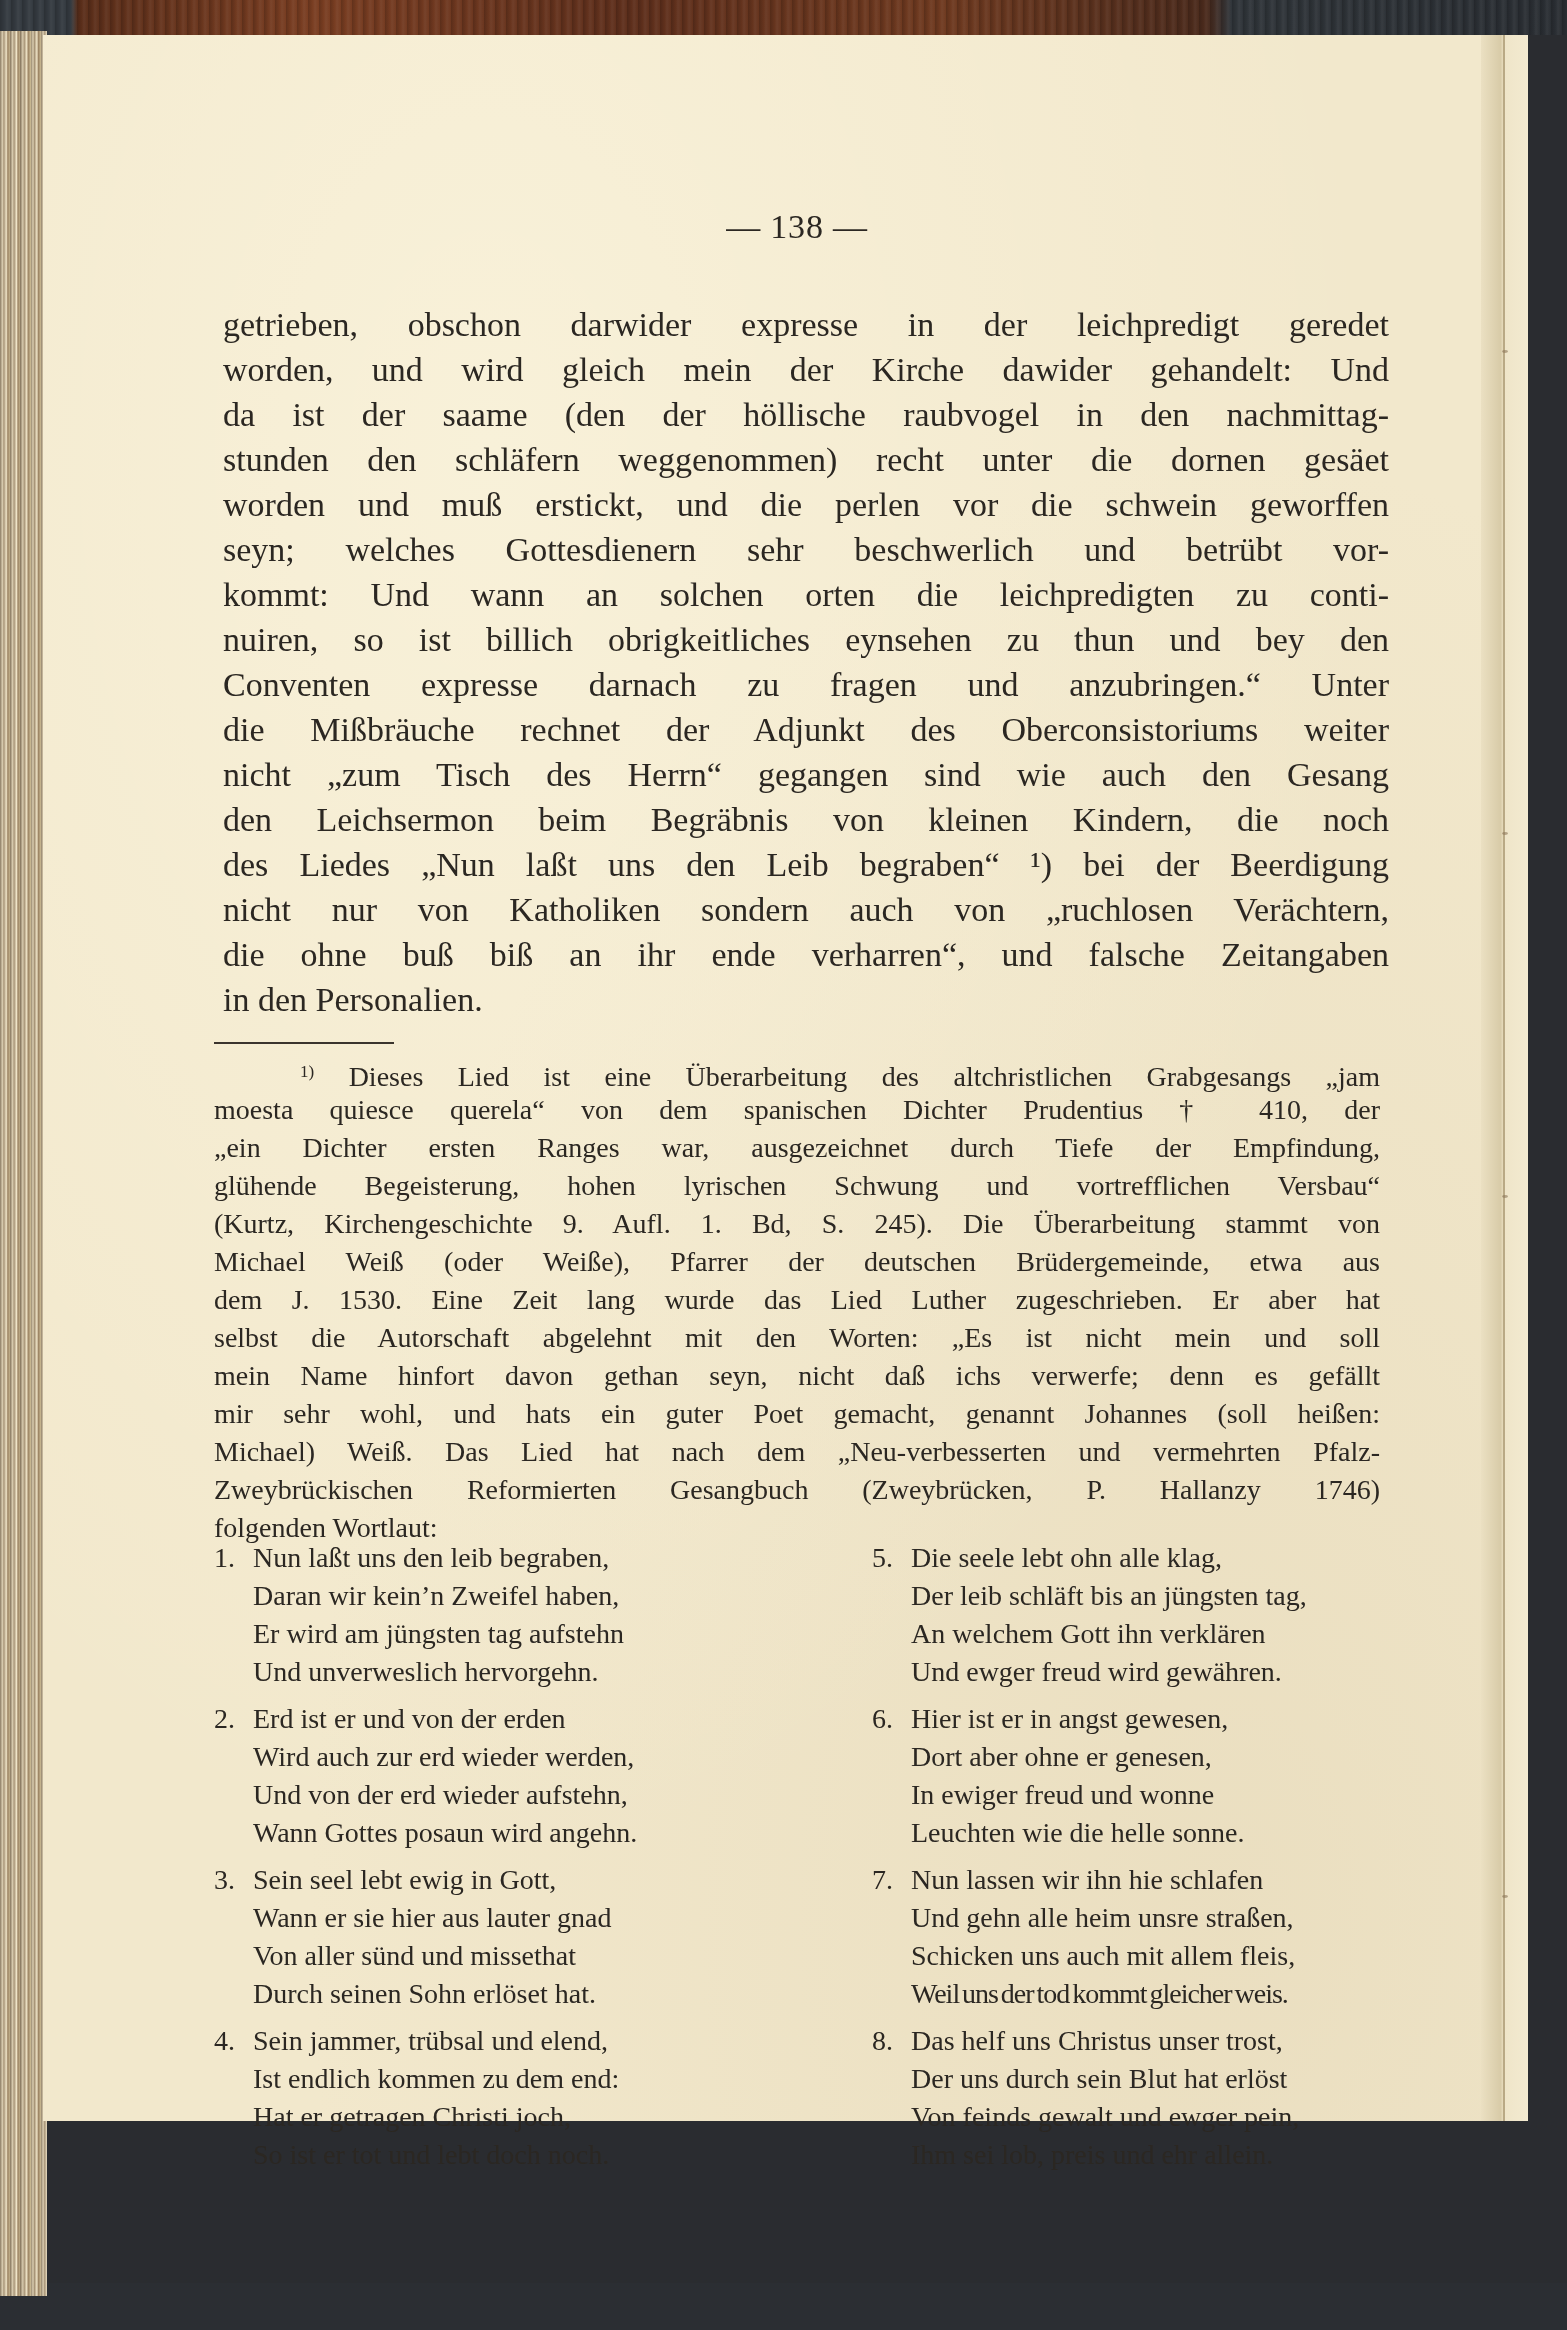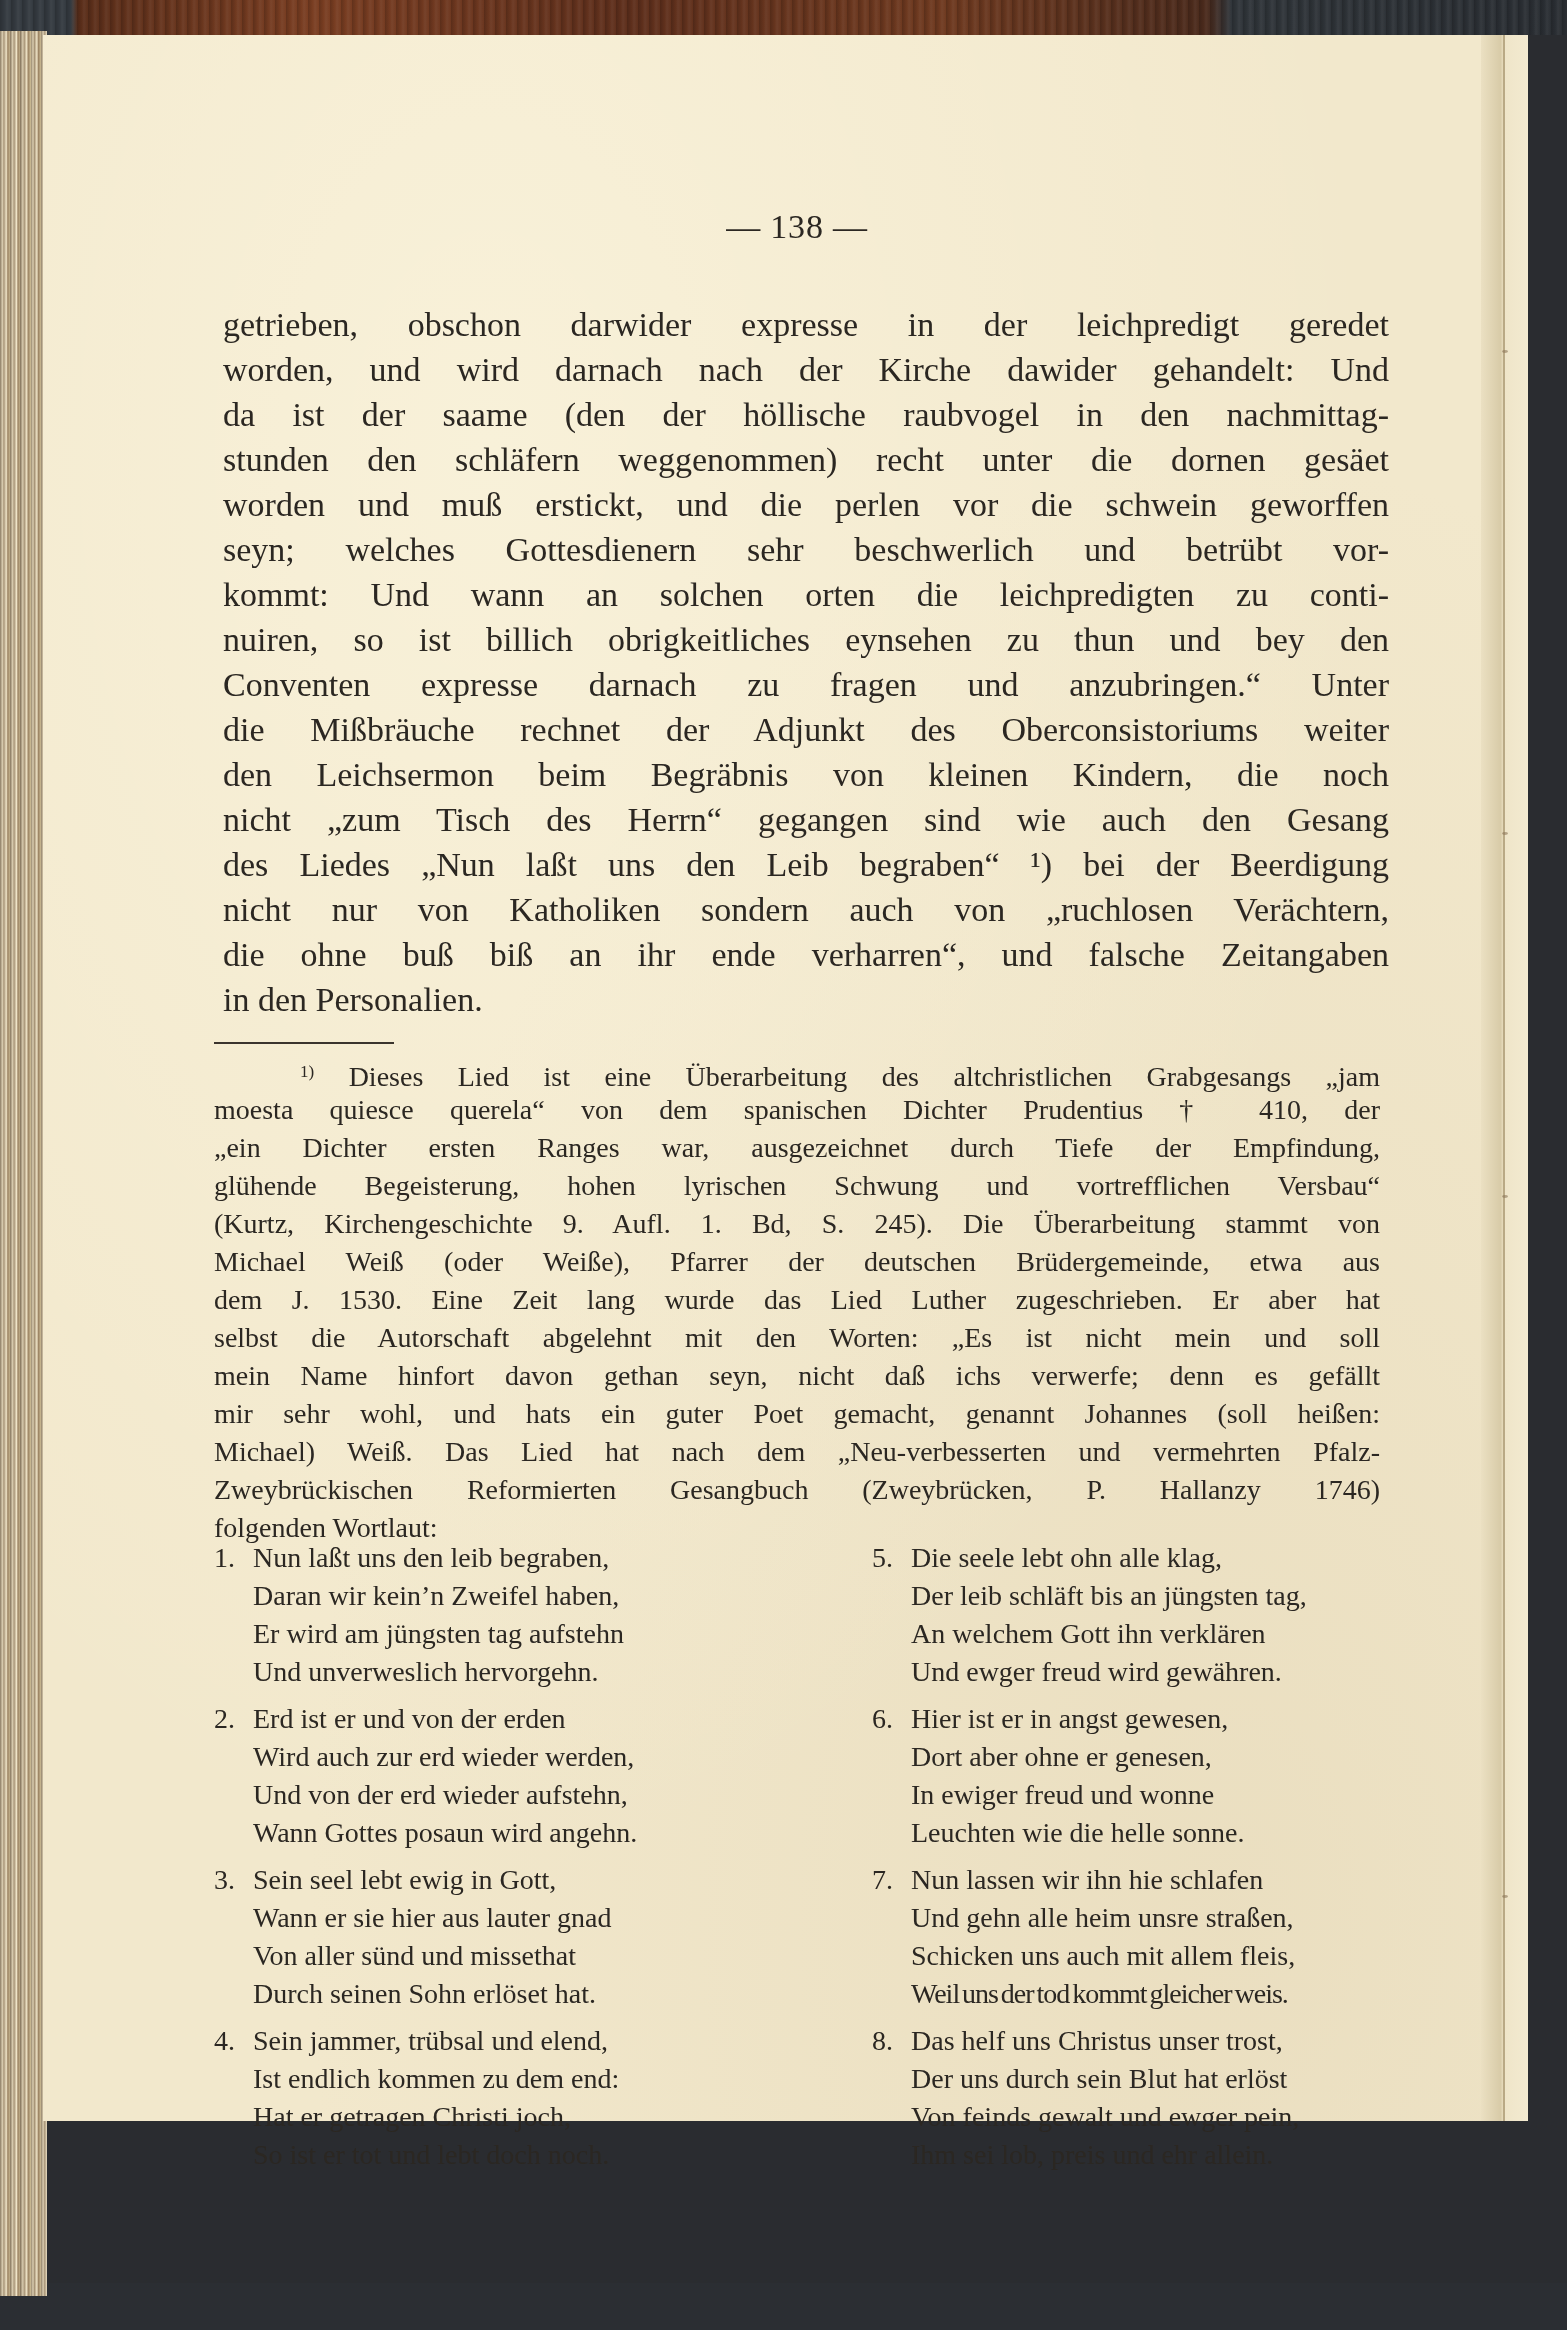--- a/index.html
+++ b/index.html
@@ -190,31 +190,31 @@
   <span class="spot" style="left:1459px; top:315px;"></span>
   <span class="spot" style="left:1459px; top:797px;"></span>
   <span class="spot" style="left:1459px; top:1160px;"></span>
   <span class="spot" style="left:1459px; top:1860px;"></span>
 
   <div class="content">
     <div class="page-number">— 138 —</div>
 
     <div class="main-text">
       <div class="main-line">getrieben, obschon darwider expresse in der leichpredigt geredet</div>
-      <div class="main-line">worden, und wird darnach nach der Kirche dawider gehandelt: Und</div>
+      <div class="main-line">worden, und wird gleich mein der Kirche dawider gehandelt: Und</div>
       <div class="main-line">da ist der saame (den der höllische raubvogel in den nachmittag-</div>
       <div class="main-line">stunden den schläfern weggenommen) recht unter die dornen gesäet</div>
       <div class="main-line">worden und muß erstickt, und die perlen vor die schwein geworffen</div>
       <div class="main-line">seyn; welches Gottesdienern sehr beschwerlich und betrübt vor-</div>
       <div class="main-line">kommt: Und wann an solchen orten die leichpredigten zu conti-</div>
       <div class="main-line">nuiren, so ist billich obrigkeitliches eynsehen zu thun und bey den</div>
       <div class="main-line">Conventen expresse darnach zu fragen und anzubringen.“ Unter</div>
       <div class="main-line">die Mißbräuche rechnet der Adjunkt des Oberconsistoriums weiter</div>
+      <div class="main-line">nicht „zum Tisch des Herrn“ gegangen sind wie auch den Gesang</div>
       <div class="main-line">den Leichsermon beim Begräbnis von kleinen Kindern, die noch</div>
-      <div class="main-line">nicht „zum Tisch des Herrn“ gegangen sind wie auch den Gesang</div>
       <div class="main-line">des Liedes „Nun laßt uns den Leib begraben“ ¹) bei der Beerdigung</div>
       <div class="main-line">nicht nur von Katholiken sondern auch von „ruchlosen Verächtern,</div>
       <div class="main-line">die ohne buß biß an ihr ende verharren“, und falsche Zeitangaben</div>
       <div class="main-line last">in den Personalien.</div>
     </div>
 
     <div class="separator"></div>
 
     <div class="footnote">
       <div class="fn-line first"><span class="fn-sup">1)</span> <span>Dieses Lied ist eine Überarbeitung des altchristlichen Grabgesangs „jam</span></div>

